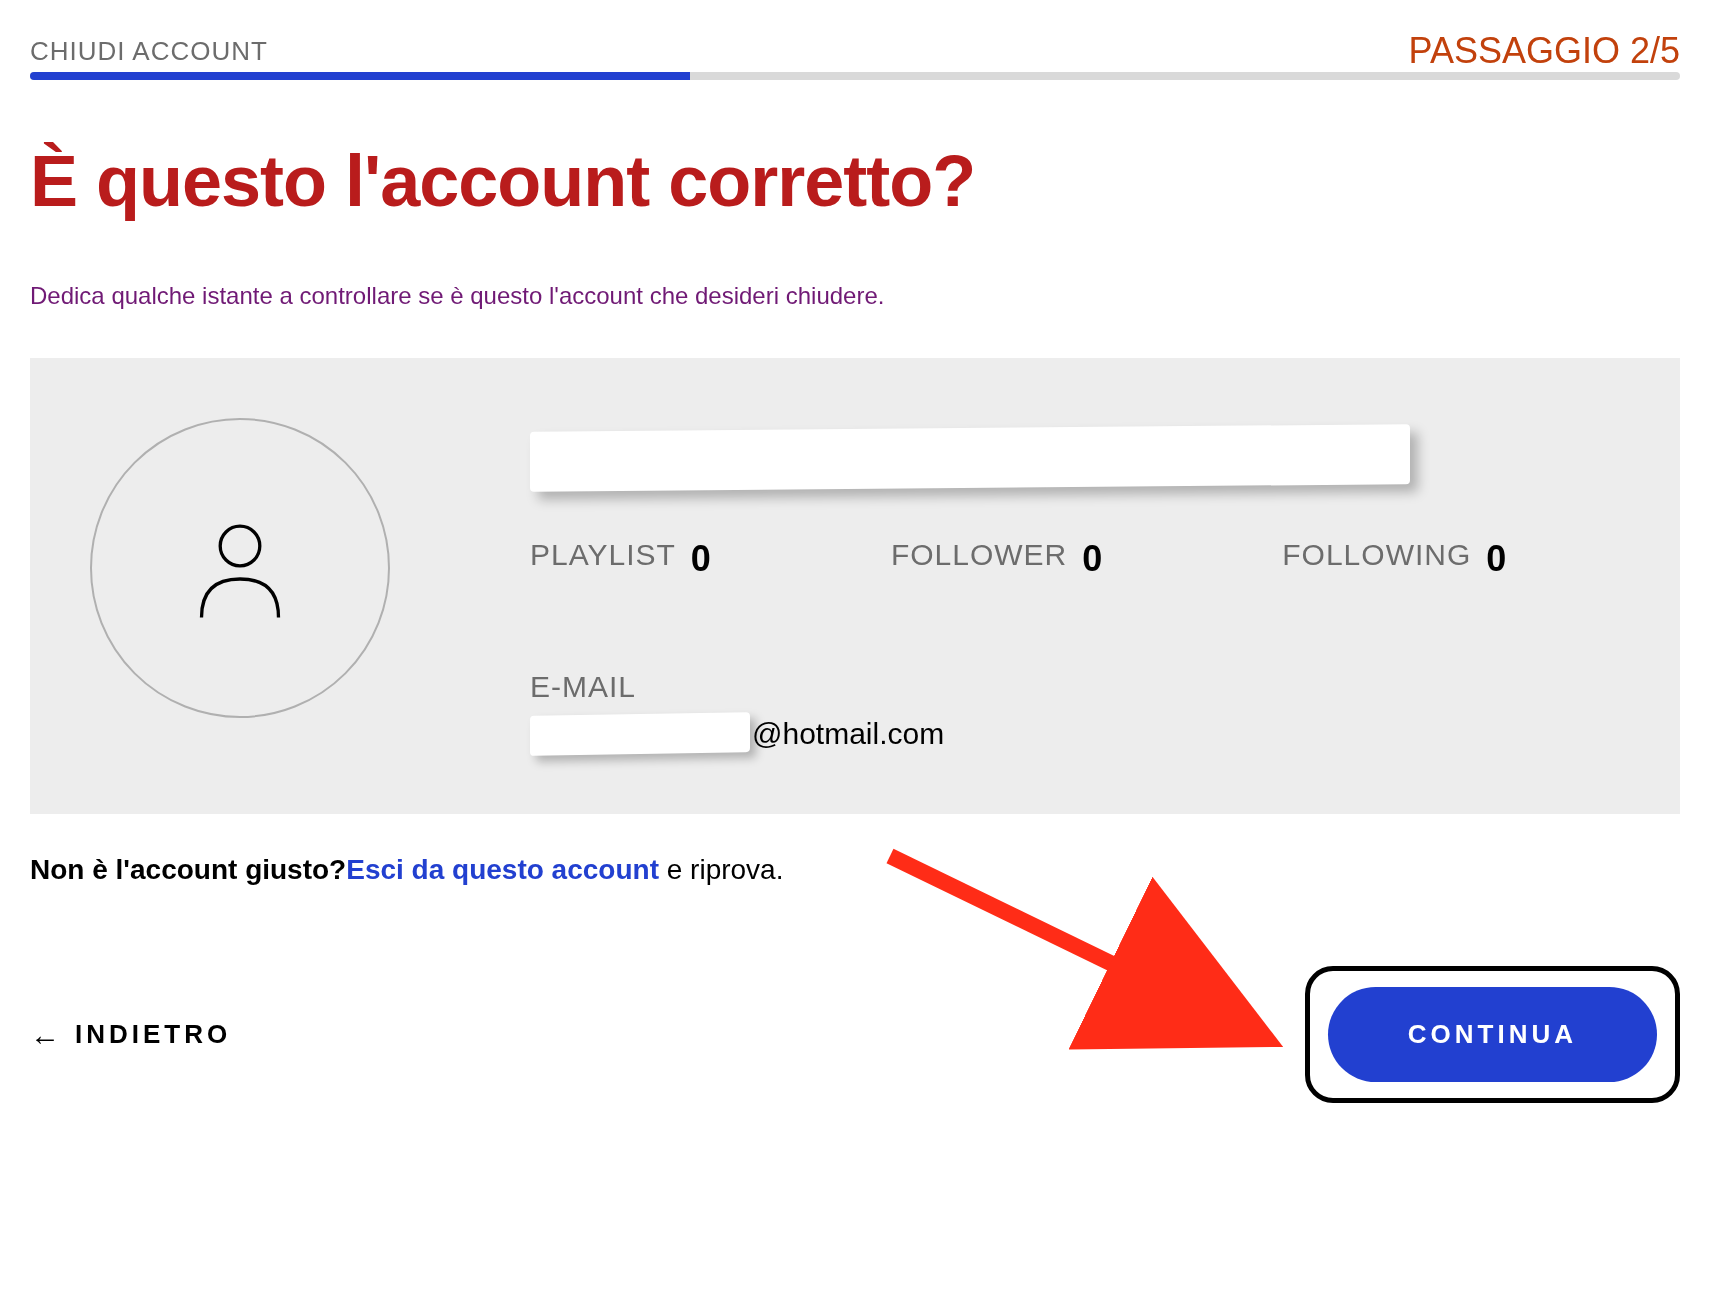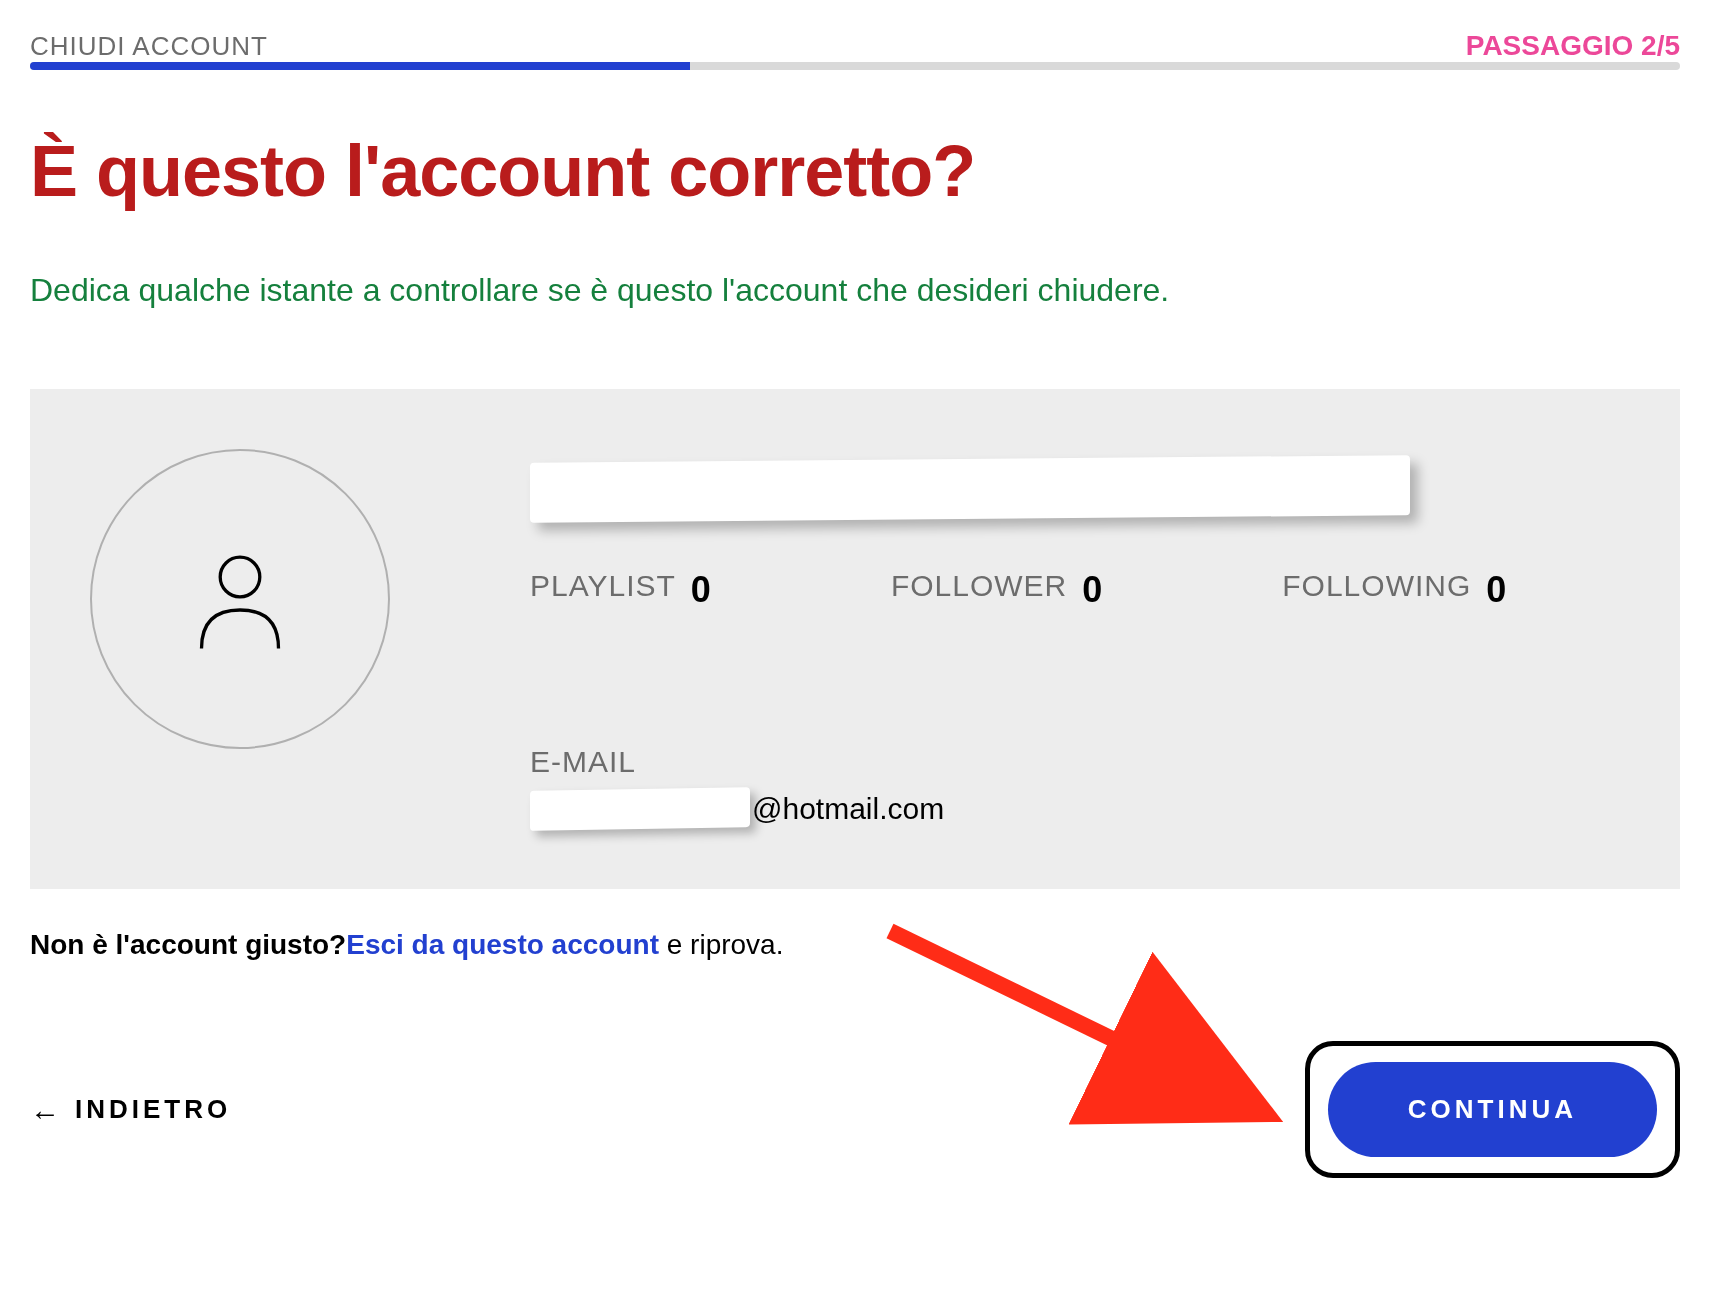--- a/index.html
+++ b/index.html
@@ -21,23 +21,23 @@
       justify-content: space-between;
       align-items: center;
     }
     .header-left {
       font-size: 26px;
       font-weight: 400;
       color: #6c6c6c;
       letter-spacing: 1px;
     }
     .header-right {
-      font-size: 28px;
-      font-weight: 700;
-      color: #ec4899;
+      font-size: 36px;
+      font-weight: 400;
+      color: #c2410c;
     }
     .progress-bar {
       width: 100%;
       height: 8px;
       background: #d9d9d9;
       border-radius: 4px;
       overflow: hidden;
       margin-bottom: 60px;
     }
     .progress-fill {
@@ -46,24 +46,24 @@
       width: 40%;
     }
     .page-title {
       font-size: 72px;
       font-weight: 900;
       color: #b91c1c;
       margin-bottom: 60px;
       letter-spacing: -1px;
     }
     .page-subtitle {
-      font-size: 32px;
-      font-weight: 400;
-      color: #15803d;
-      margin-bottom: 80px;
+      font-size: 24px;
+      font-weight: 400;
+      color: #701a75;
+      margin-bottom: 48px;
     }
     .account-card {
       background: #ededed;
       padding: 60px;
       margin-bottom: 40px;
       display: flex;
       gap: 140px;
       position: relative;
     }
     .avatar-wrapper {
@@ -119,21 +119,20 @@
     .email-section {
       display: flex;
       flex-direction: column;
       gap: 10px;
     }
     .email-label {
       font-size: 30px;
       font-weight: 400;
       color: #6c6c6c;
       letter-spacing: 1px;
-      margin-top: 44px;
     }
     .email-row {
       display: flex;
       align-items: center;
     }
     .redacted-email {
       background: #ffffff;
       width: 220px;
       height: 40px;
       box-shadow: 6px 6px 10px rgba(0,0,0,0.25);

